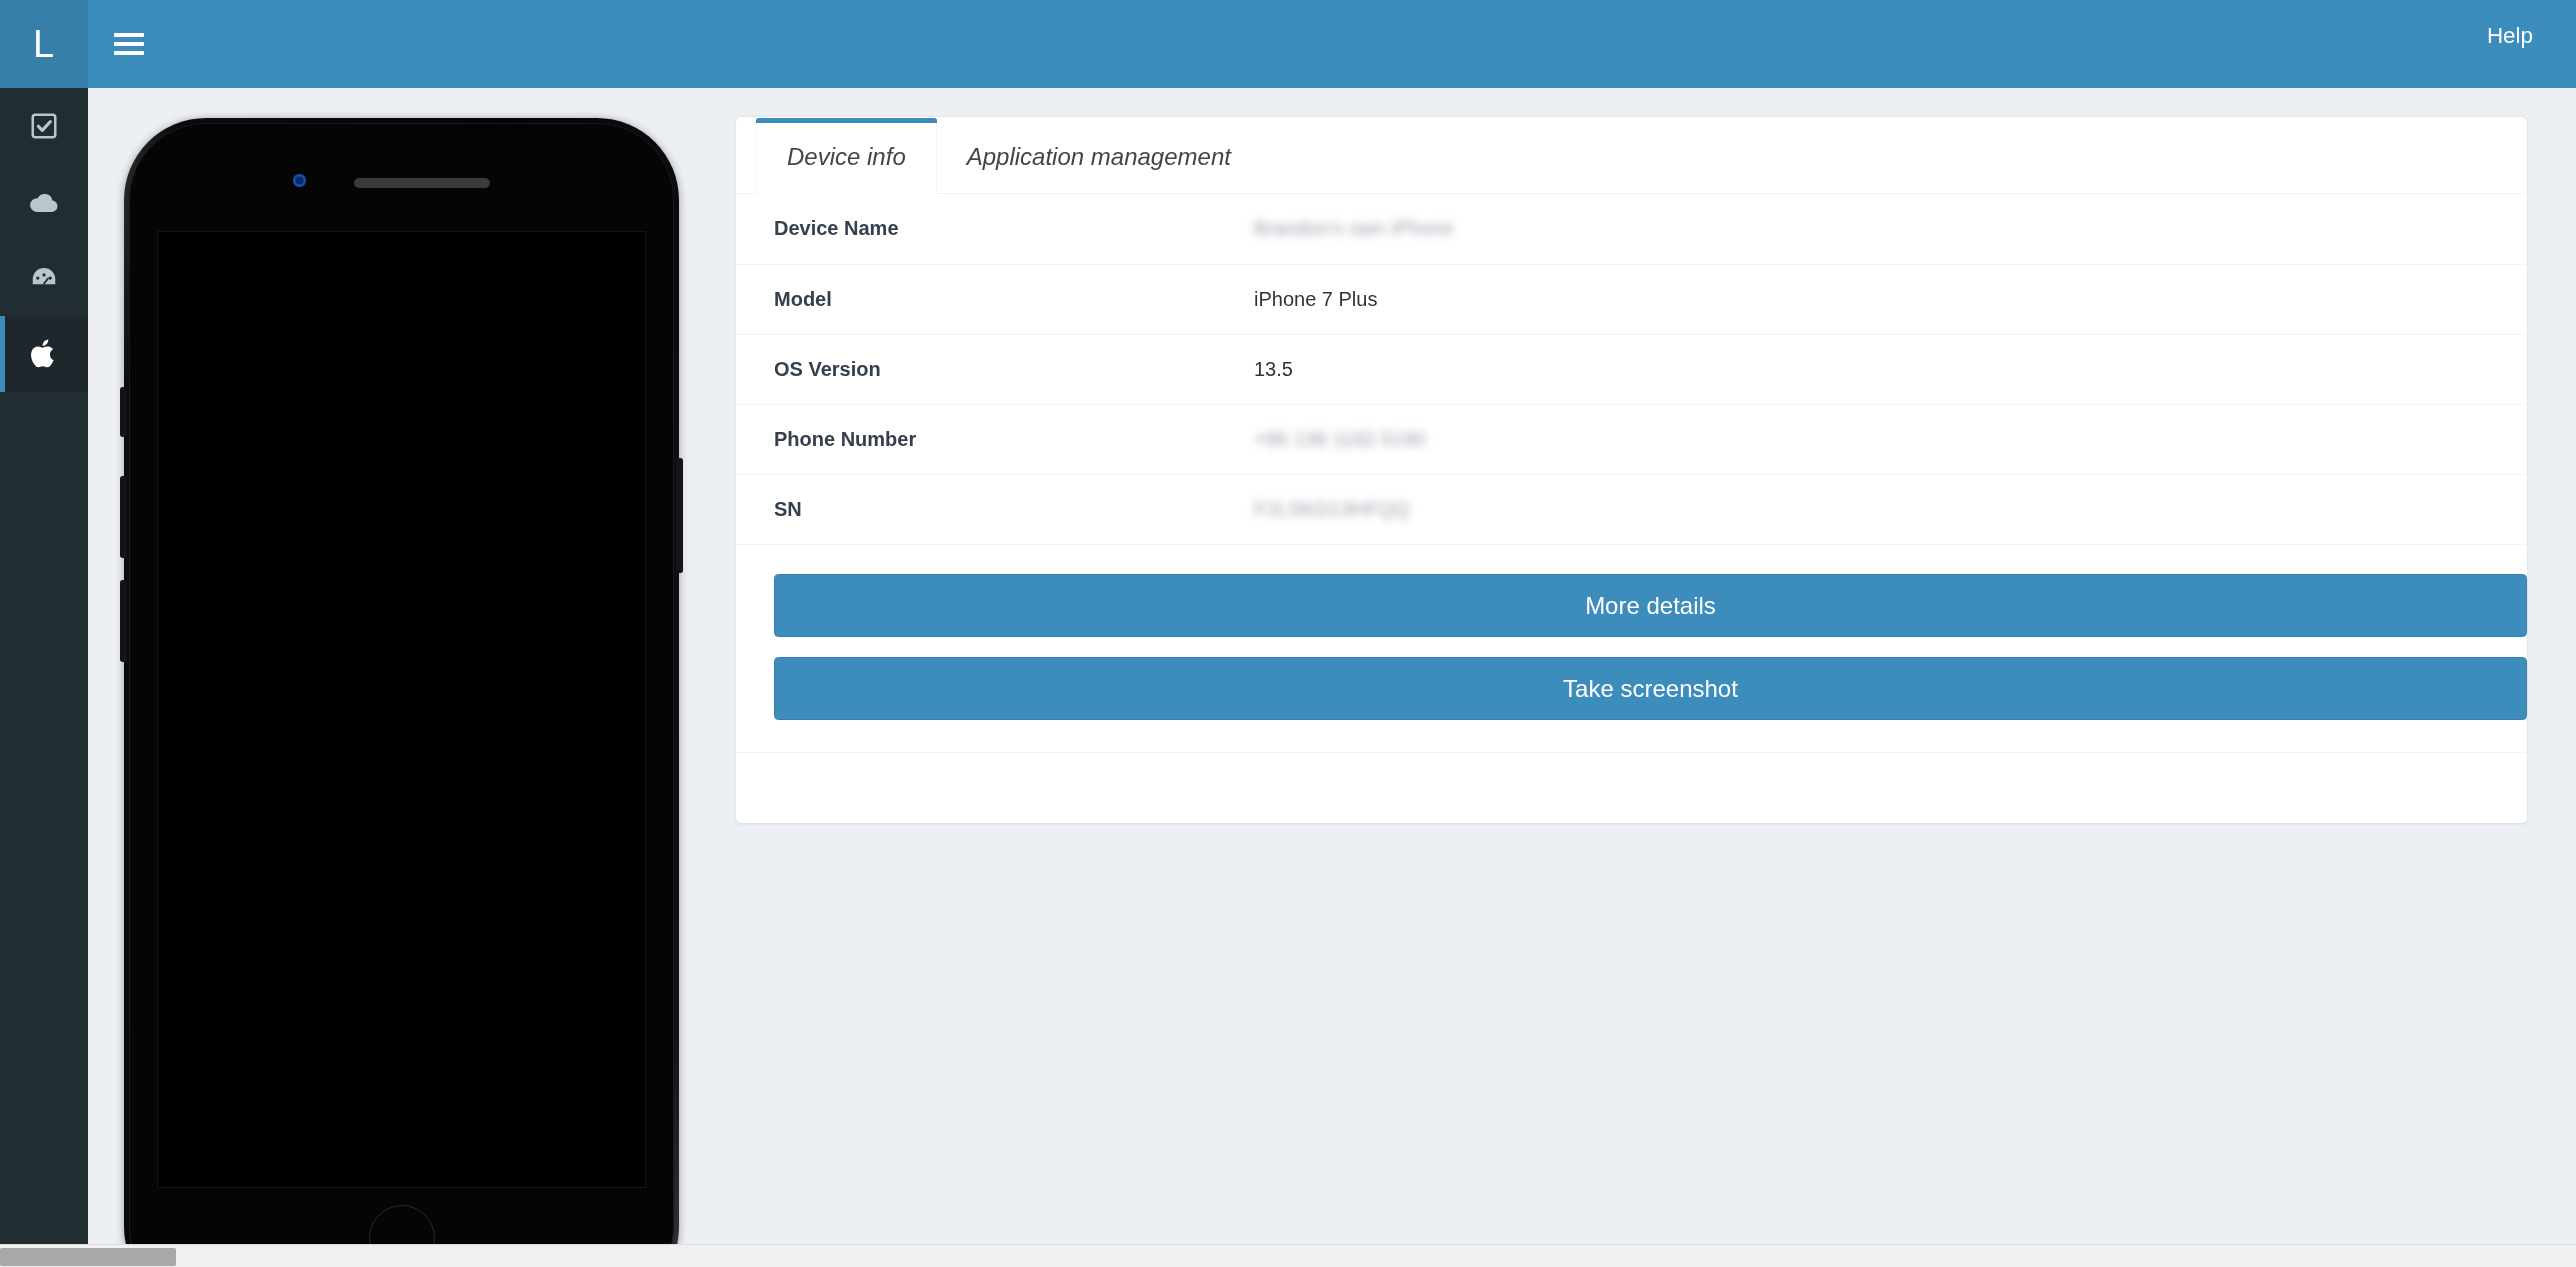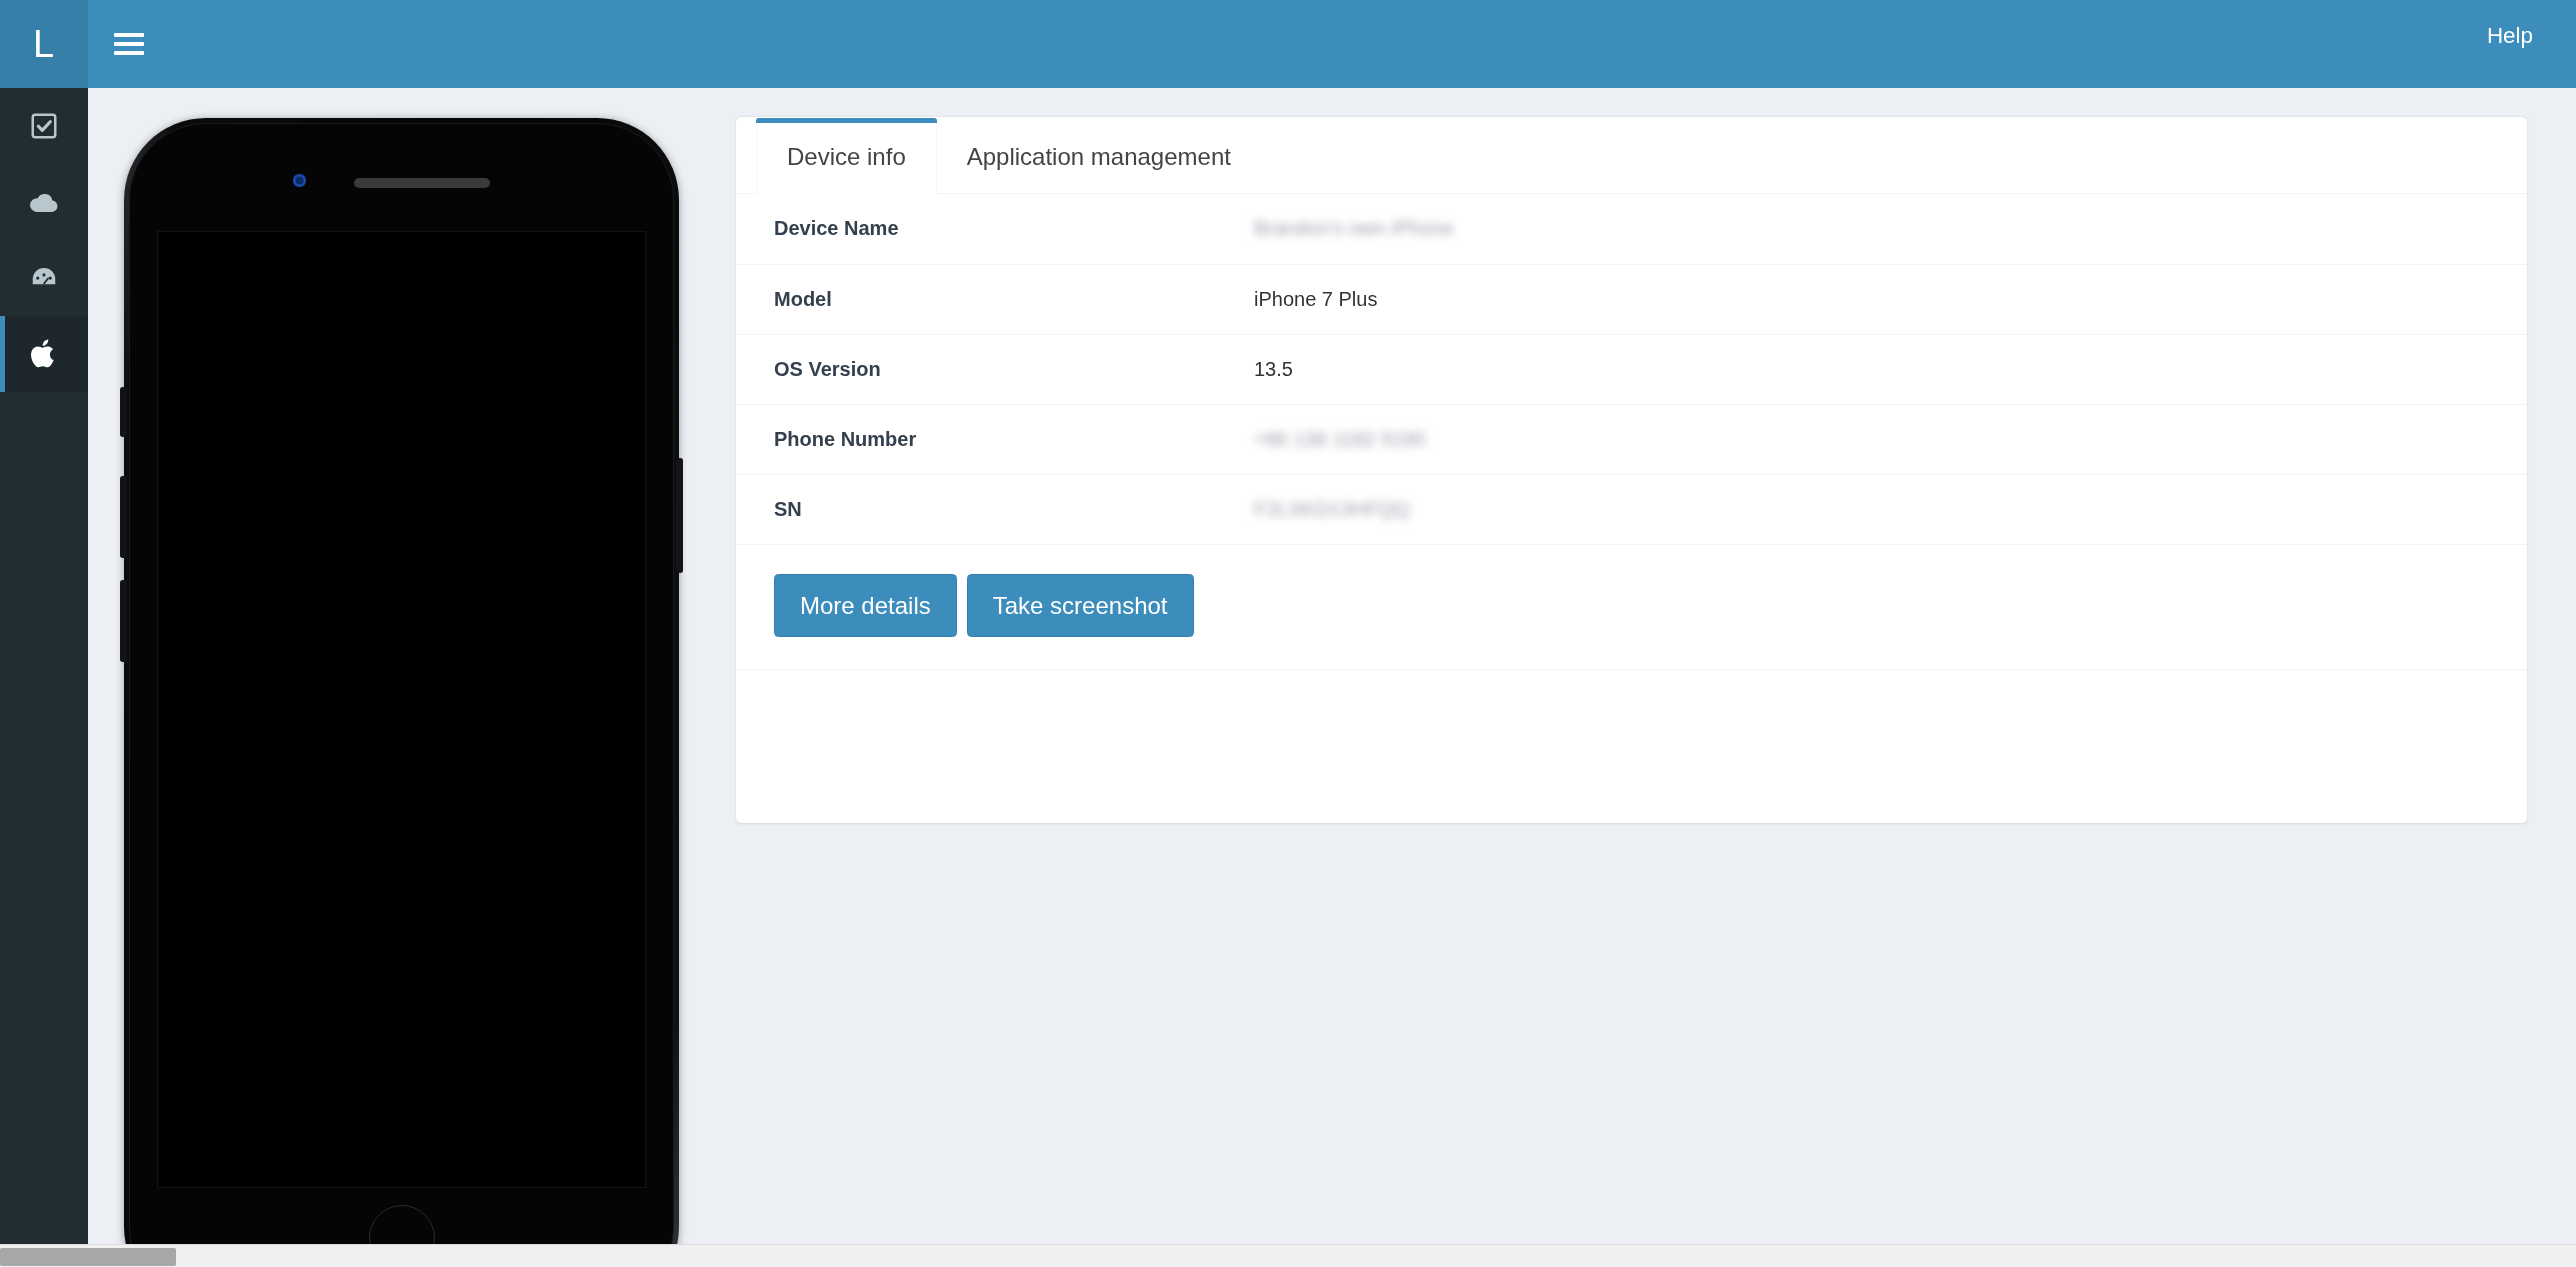--- a/index.html
+++ b/index.html
@@ -136,20 +136,21 @@
     width:1791px; height:706px;
     background:#ffffff;
     border-radius:5.4px;
     box-shadow:0 0.9px 2.7px rgba(0,0,0,.10);
   }
   .tabs {
     display:flex;
     height:77px;
     border-bottom:0.9px solid #f4f4f4;
     padding-left:20px;
+    font-style:italic;
   }
   .tab {
     position:relative;
     display:flex; align-items:center; justify-content:center;
     padding:0 30px;
     font-size:24px;
     color:#444444;
     cursor:pointer;
     background:transparent;
     margin-top:3.6px;
@@ -189,23 +190,24 @@
   .redacted {
     display:inline-block;
     color:#9aa0aa;
     filter:blur(4.5px);
     user-select:none;
     white-space:nowrap;
   }
 
   .btn-row {
     display:flex;
-    gap:10px;
+    gap:20px;
     padding:29px 0 32px 38px;
     border-bottom:0.9px solid #f4f4f4;
+    flex-direction:column;
   }
   .btn {
     background:#3c8dbc;
     border:0.9px solid #367fa9;
     color:#ffffff;
     font-size:24px;
     padding:0 25px;
     height:63px;
     line-height:61px;
     border-radius:4.5px;

